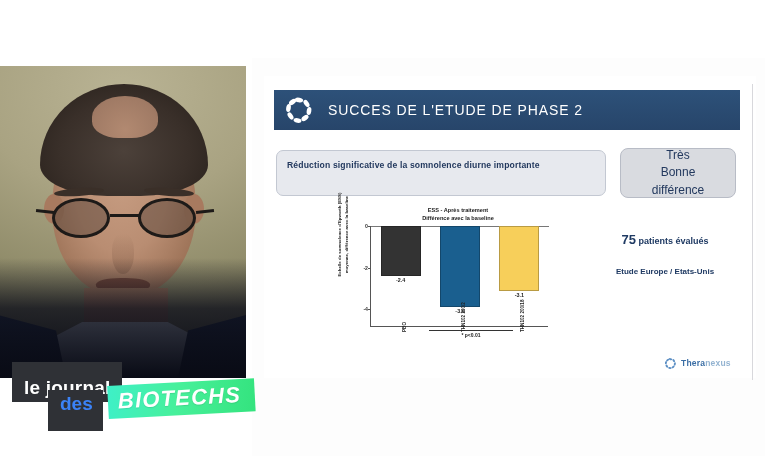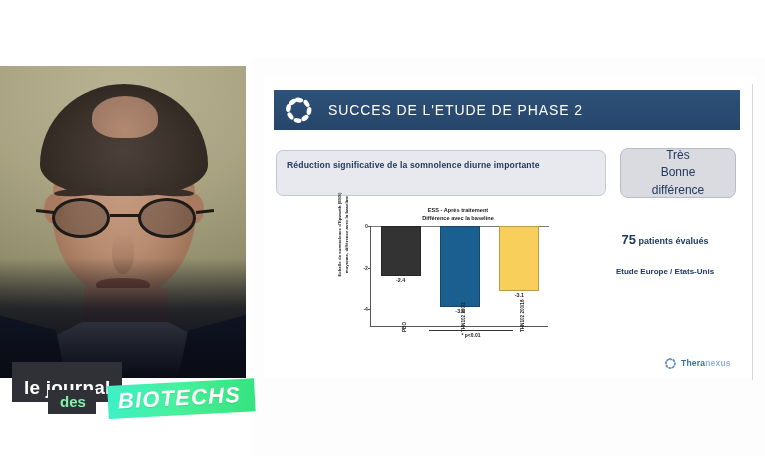--- a/index.html
+++ b/index.html
@@ -84,22 +84,22 @@
   .jacket-r { left:150px; clip-path:polygon(38% 18%, 100% 0%, 100% 100%, 22% 100%); }
 
   
   .lower-third { position:absolute; left:12px; bottom:40px; width:230px; height:54px; z-index:9; }
   .lt-journal {
     position:absolute; left:0; top:0; padding:16px 12px 5px 12px;
     background:#2f3136; color:#ffffff;
     font-size:19px; font-weight:700; letter-spacing:.2px; line-height:1;
   }
   .lt-des {
-    position:absolute; left:36px; top:28px; padding:4px 10px 5px 12px;
-    background:#2f3136; color:#86efac; font-size:15px; font-weight:700; line-height:1;
+    position:absolute; left:36px; top:28px; padding:4px 10px 18px 12px;
+    background:#2f3136; color:#3b82f6; font-size:19px; font-weight:700; line-height:1;
   }
   .lt-biotechs {
     position:absolute; left:96px; top:24px; padding:4px 14px 6px 10px;
     background:linear-gradient(100deg,#3ef0c8 0%, #47f09a 48%, #34e37e 100%);
     color:#ffffff; font-size:22px; font-weight:700; font-style:italic;
     letter-spacing:1.2px; line-height:1.05;
     transform:rotate(-3deg); transform-origin:left center;
     text-shadow:0 1px 1px rgba(0,0,0,.10);
   }
 

